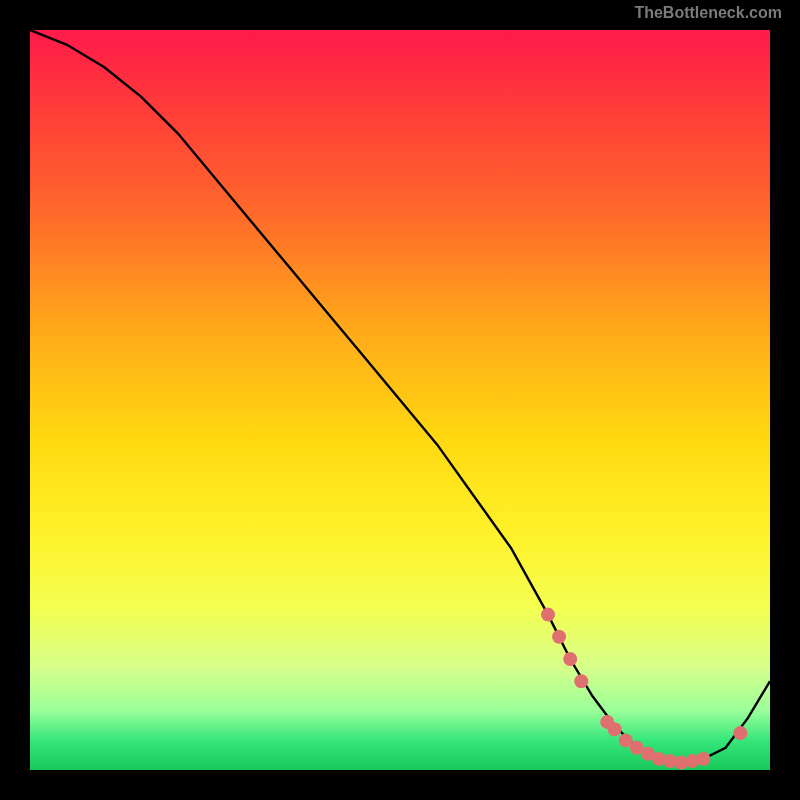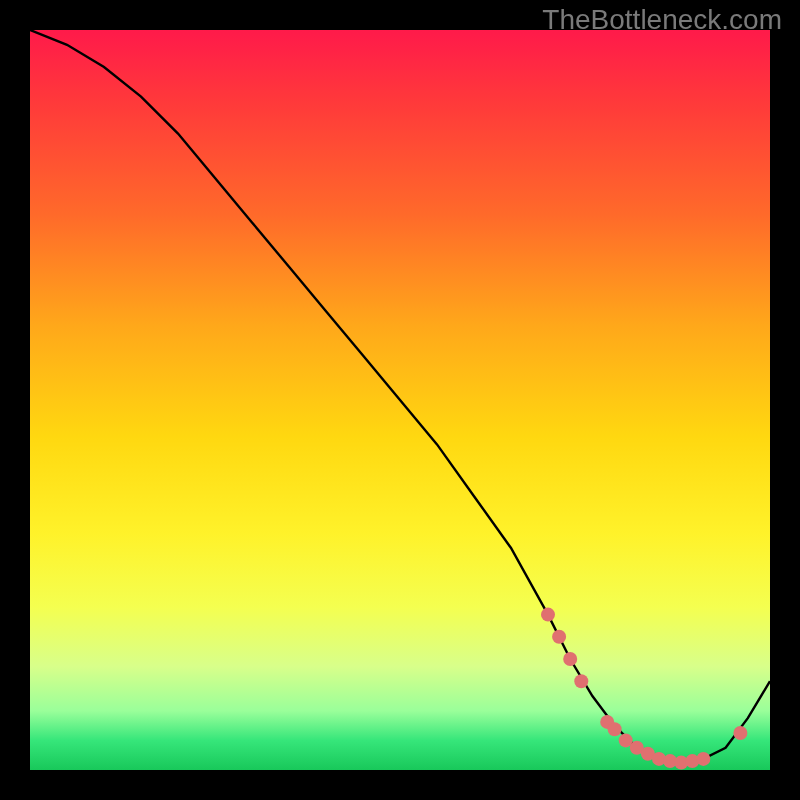--- a/index.html
+++ b/index.html
@@ -9,22 +9,22 @@
     background: #000;
     position: relative;
     font-family: Arial, sans-serif;
     overflow: hidden;
   }
   .watermark {
     position: absolute;
     top: 4px;
     right: 18px;
     color: #7a7a7a;
-    font-size: 28px;
-    font-weight: 400;
+    font-size: 16px;
+    font-weight: 700;
     z-index: 10;
   }
   .plot-area {
     position: absolute;
     left: 30px;
     top: 30px;
     width: 740px;
     height: 740px;
     background: linear-gradient(to bottom,
       #ff1a4a 0%,

